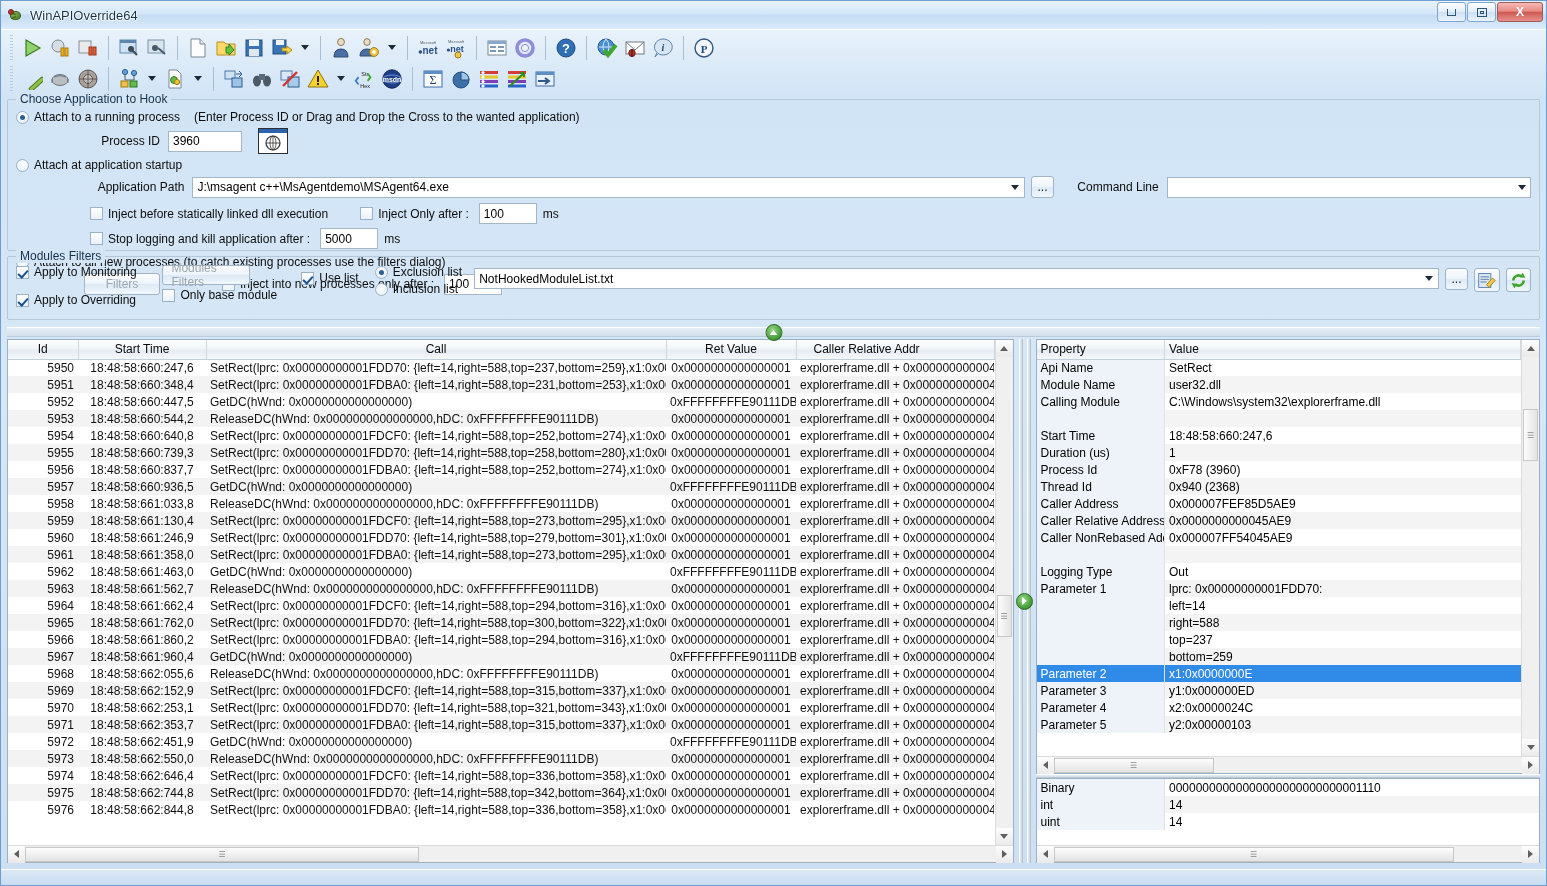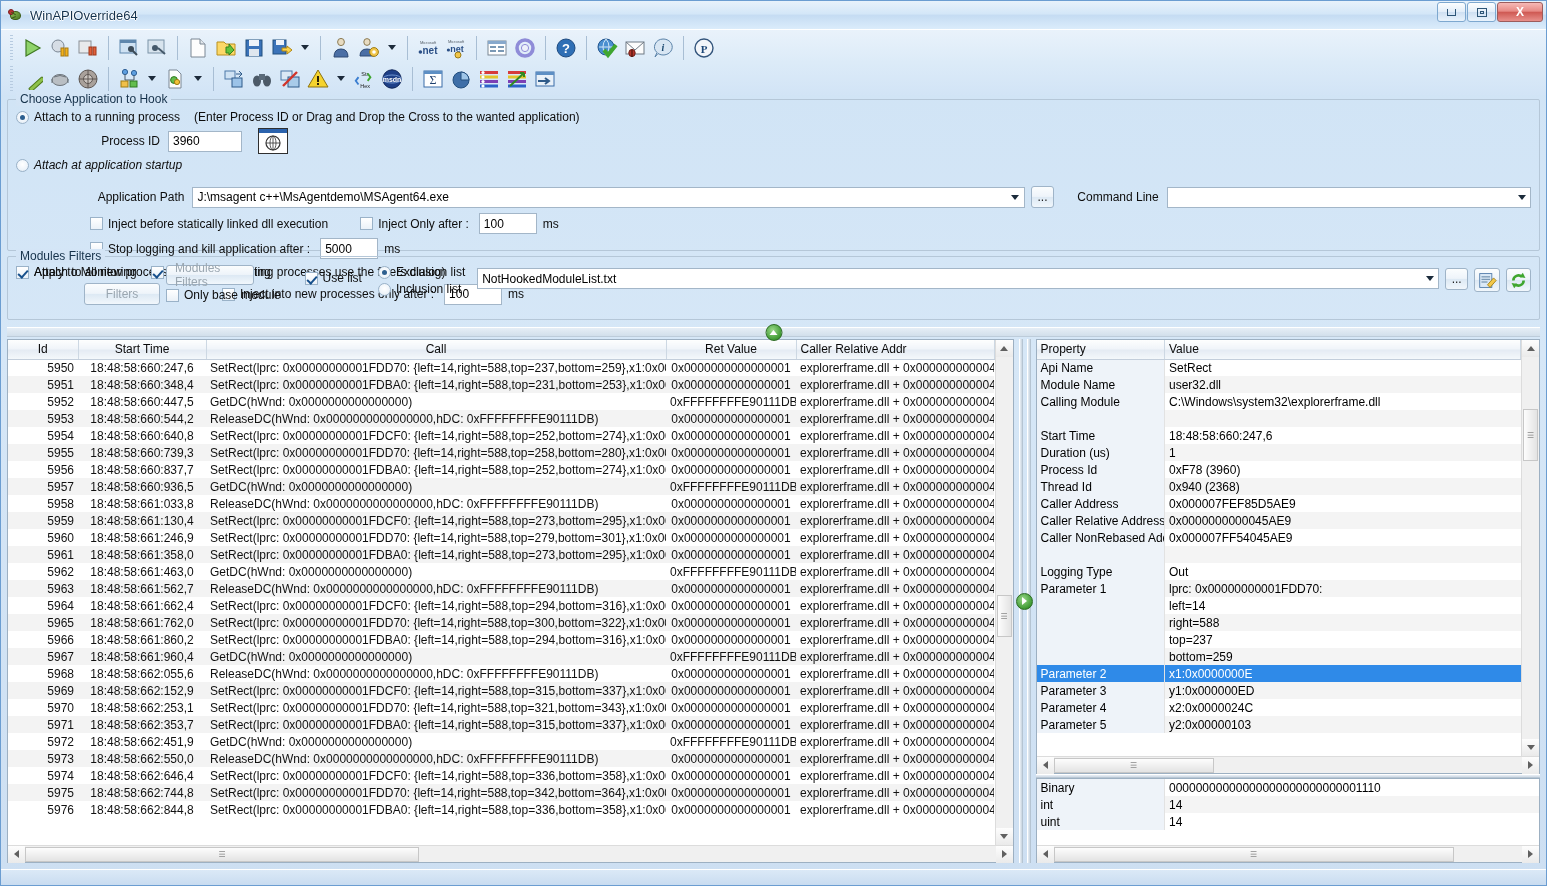--- a/index.html
+++ b/index.html
@@ -287,21 +287,21 @@
     table-layout: fixed;
     font-size: 12px;
   }
   table.grid th {
     background: linear-gradient(to bottom,#fdfefe 0%,#f0f4f9 48%,#e4ebf3 52%,#f4f8fb 100%);
     border-right: 1px solid #cdd8e3;
     border-bottom: 1px solid #c3cedb;
     font-weight: normal;
     height: 19px;
     color: #0a0a0a;
-    padding: 0 4px;
+    padding: 0 17px;
     text-align: center;
   }
   table.grid td {
     height: 17px;
     padding: 0 4px;
     white-space: nowrap;
     overflow: hidden;
     color: #111;
     border: none;
   }
@@ -751,21 +751,21 @@
             <span style="flex:1;display:flex;align-items:center;justify-content:center;">
               <svg width="20" height="18" viewBox="0 0 20 18">
                   <circle cx="10" cy="9" r="7" fill="none" stroke="#333" stroke-width="1.2"></circle>
                   <ellipse cx="10" cy="9" rx="3" ry="7" fill="none" stroke="#333" stroke-width="0.8"></ellipse>
                   <path d="M3 9 h14 M10 2 v14" stroke="#333" stroke-width="0.8"></path>
                 </svg>
             </span>
           </span>
         </div>
 
-        <div class="row" style="margin-bottom:14px;font-style:italic;">
+        <div class="row" style="margin-bottom:4px;">
           <span class="radio"></span>
           <span class="lbl">Attach at application startup</span>
         </div>
 
         <div class="row" style="margin-bottom:5px;">
           <span class="lbl" style="width:180px;text-align:right;padding-right:8px;">Application Path</span>
           <span class="combo" style="width:850px;">
             <span class="cval">J:\msagent c++\MsAgentdemo\MSAgent64.exe</span>
             <span class="combo-arrow">
                 <span class="arrow-dn"></span>
@@ -816,21 +816,21 @@
         </div>
 
       </div>
     </div>
 
     <div class="groupbox" style="height:64px;">
       <div class="gb-title">Modules Filters</div>
       <div class="gb-body" style="padding:8px 8px 4px 8px;">
         <div class="row" style="align-items:flex-start;">
 
-          <div style="display:flex;flex-direction:row;gap:14px;width:138px;">
+          <div style="display:flex;flex-direction:column;gap:14px;width:138px;">
             <div class="row">
               <span class="cbox checked"></span>
               <span class="lbl">Apply to Monitoring</span>
             </div>
             <div class="row">
               <span class="cbox checked"></span>
               <span class="lbl">Apply to Overriding</span>
             </div>
           </div>
 

